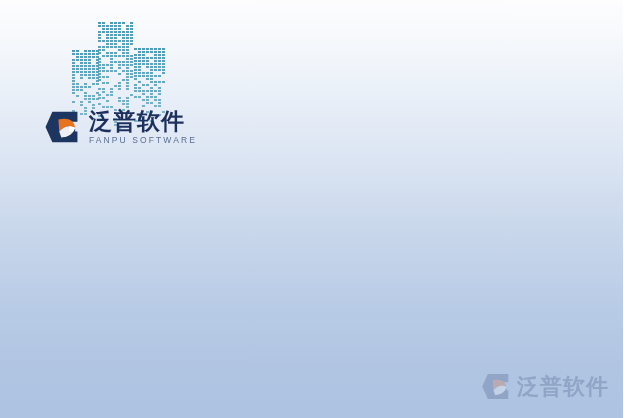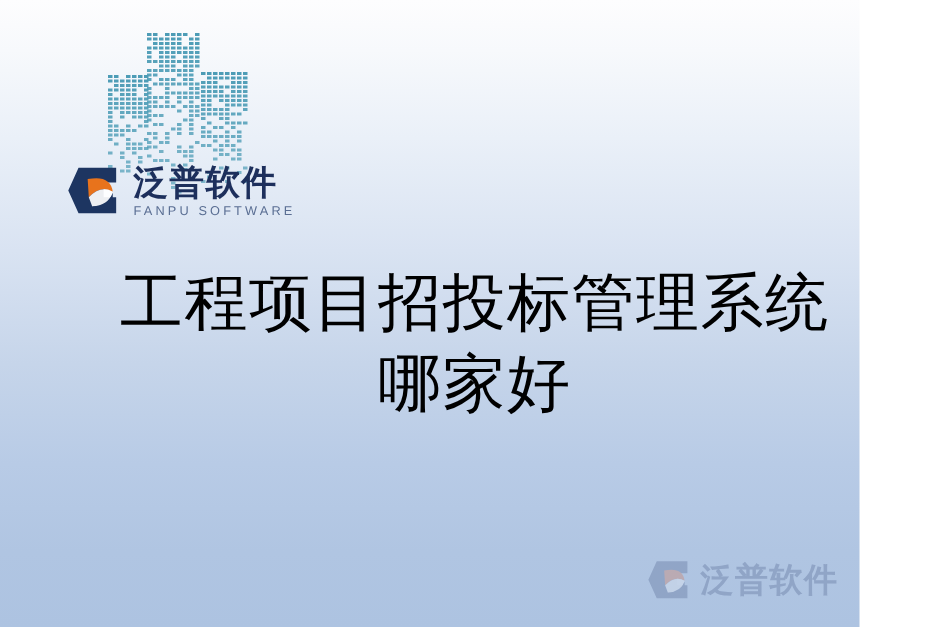--- a/index.html
+++ b/index.html
@@ -9,21 +9,21 @@
   }
   body {
     width: 633px;
     height: 418px;
     overflow: hidden;
     font-family: "Liberation Sans", sans-serif;
   }
 
   .poster {
     position: relative;
-    width: 573px;
+    width: 623px;
     height: 418px;
     overflow: hidden;
     background: linear-gradient(to bottom,
         #fdfdfe 0%,
         #f7f9fc 8%,
         #eaf0f8 22%,
         #d9e3f2 40%,
         #c6d5ea 58%,
         #b8cbe6 74%,
         #b0c5e2 88%,
@@ -555,24 +555,20 @@
         <path d="M40 62 Q60 40 82 52 Q76 78 46 78 Z" fill="#ffffff" opacity="0.92"></path>
         <path d="M46 78 Q74 76 82 54 L82 82 L50 84 Z" fill="#1d3561"></path>
       </svg>
     </span>
     <span class="brand-words">
       <span class="brand-cn">泛普软件</span>
       <span class="brand-en">FANPU SOFTWARE</span>
     </span>
   </div>
 
-  <div class="headline">
-    <span class="line">工程项目招投标管理系统</span>
-    <span class="line">哪家好</span>
-  </div>
 
   <div class="watermark">
     <div class="wm-lockup">
       <span>
         <svg class="wm-mark" viewBox="0 0 100 100" xmlns="http://www.w3.org/2000/svg">
           <path d="M22 10 L88 10 L88 36 L66 36 L66 62 L88 62 L88 90 L22 90 L4 50 Z" fill="#6d81a8"></path>
           <path d="M38 30 Q78 22 82 52 Q60 40 40 62 Z" fill="#c98d7e"></path>
           <path d="M40 62 Q60 40 82 52 Q76 78 46 78 Z" fill="#dfe6f1" opacity="0.95"></path>
           <path d="M46 78 Q74 76 82 54 L82 82 L50 84 Z" fill="#6d81a8"></path>
         </svg>

